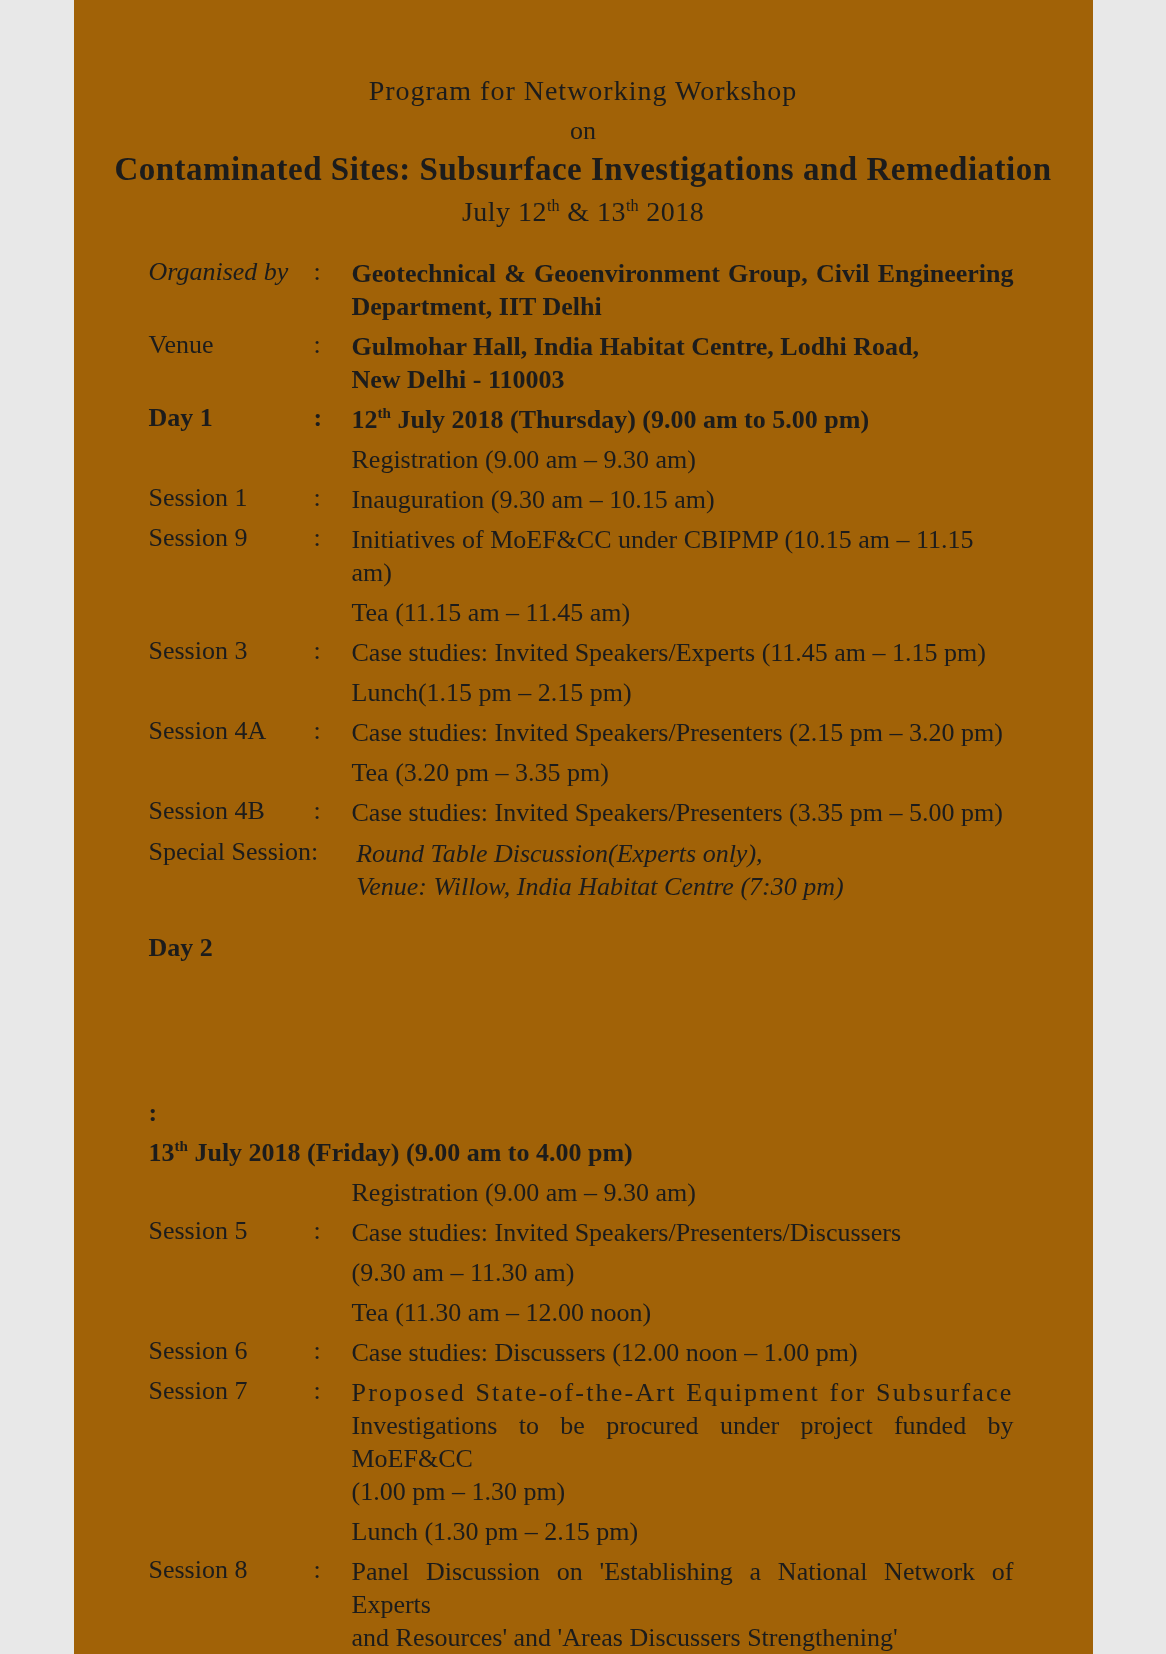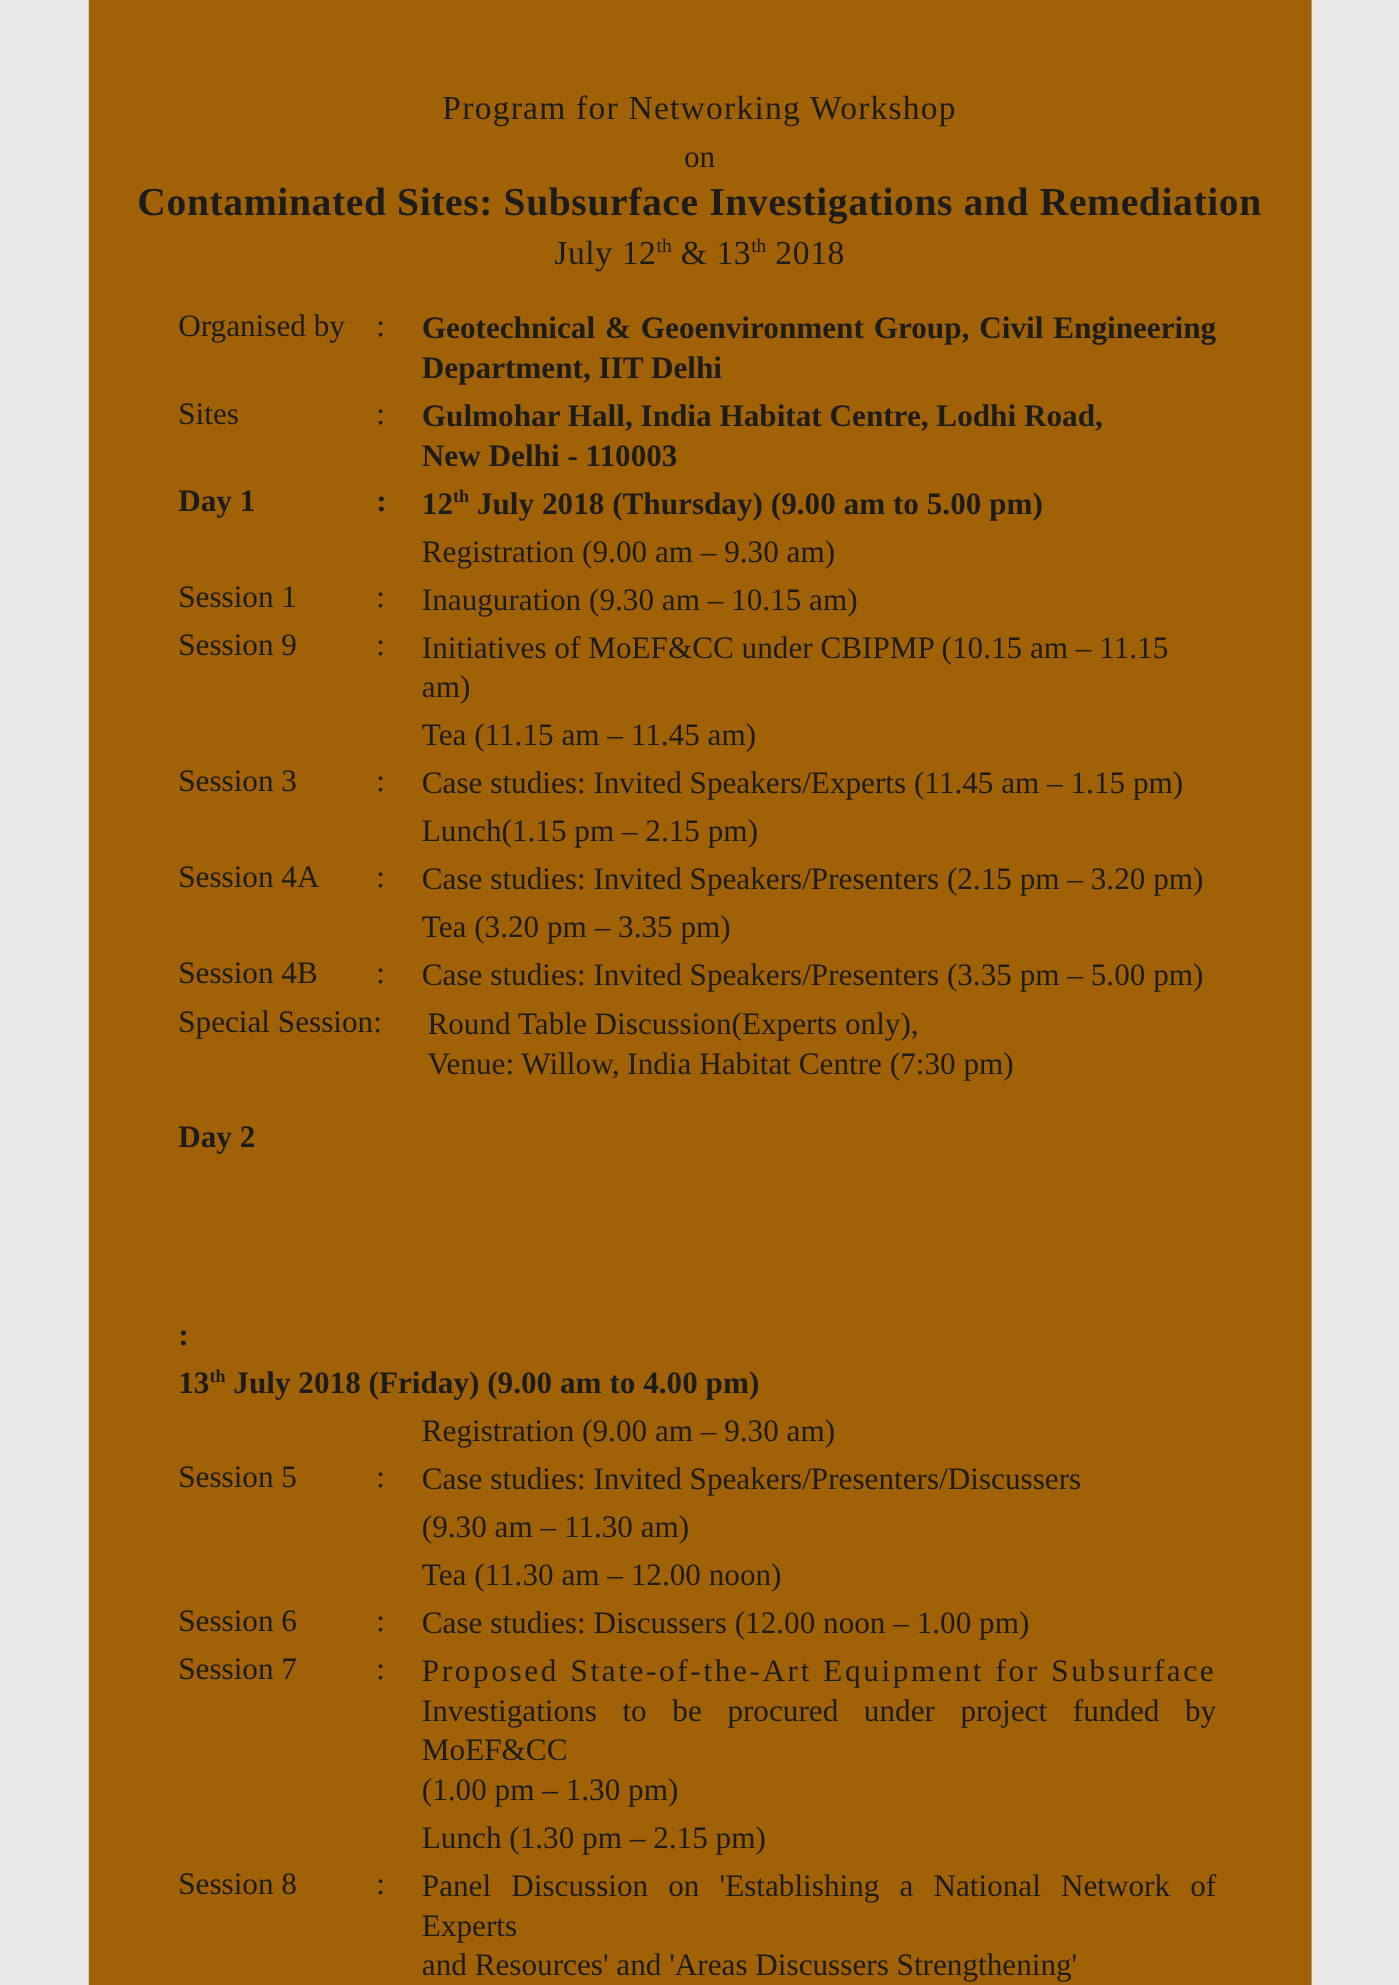--- a/index.html
+++ b/index.html
@@ -24,21 +24,21 @@
     margin-top: 28px;
     padding: 0 79px 0 75px;
     font-size: 26px;
   }
   .row { display: flex; margin-bottom: 7px; }
   .cell-label { flex: 0 0 165px; white-space: nowrap; }
   .cell-colon { flex: 0 0 38px; }
   .content { flex: 1 1 auto; min-width: 0; }
   .line { line-height: 33px; min-height: 33px; }
   .b { font-weight: bold; }
-  .i { }
+  .i { font-style: italic; }
   .stretch { text-align: justify; text-align-last: justify; }
   .spread { letter-spacing: 2.2px; }
   .sup { font-size: 58%; vertical-align: super; line-height: 0; letter-spacing: 0; }
 
   .footer {
     text-align: center;
     font-family: "Liberation Sans", "DejaVu Sans", sans-serif;
     font-size: 26px;
     line-height: 33px;
     margin-top: 12px;
@@ -59,21 +59,21 @@
   <div class="schedule" id="schedule">
       <div class="row">
         <div class="cell-label i">Organised by</div>
         <div class="cell-colon">:</div>
         <div class="content">
           <div class="line b stretch">Geotechnical &amp; Geoenvironment Group, Civil Engineering</div>
           <div class="line b">Department, IIT Delhi</div>
         </div>
       </div>
       <div class="row" style="margin-top: 6px;">
-        <div class="cell-label">Sites</div>
+        <div class="cell-label">Venue</div>
         <div class="cell-colon">:</div>
         <div class="content">
           <div class="line b">Gulmohar Hall, India Habitat Centre, Lodhi Road,</div>
           <div class="line b">New Delhi - 110003</div>
         </div>
       </div>
       <div class="row" style="">
         <div class="cell-label b">Day 1</div>
         <div class="cell-colon b">:</div>
         <div class="content">

